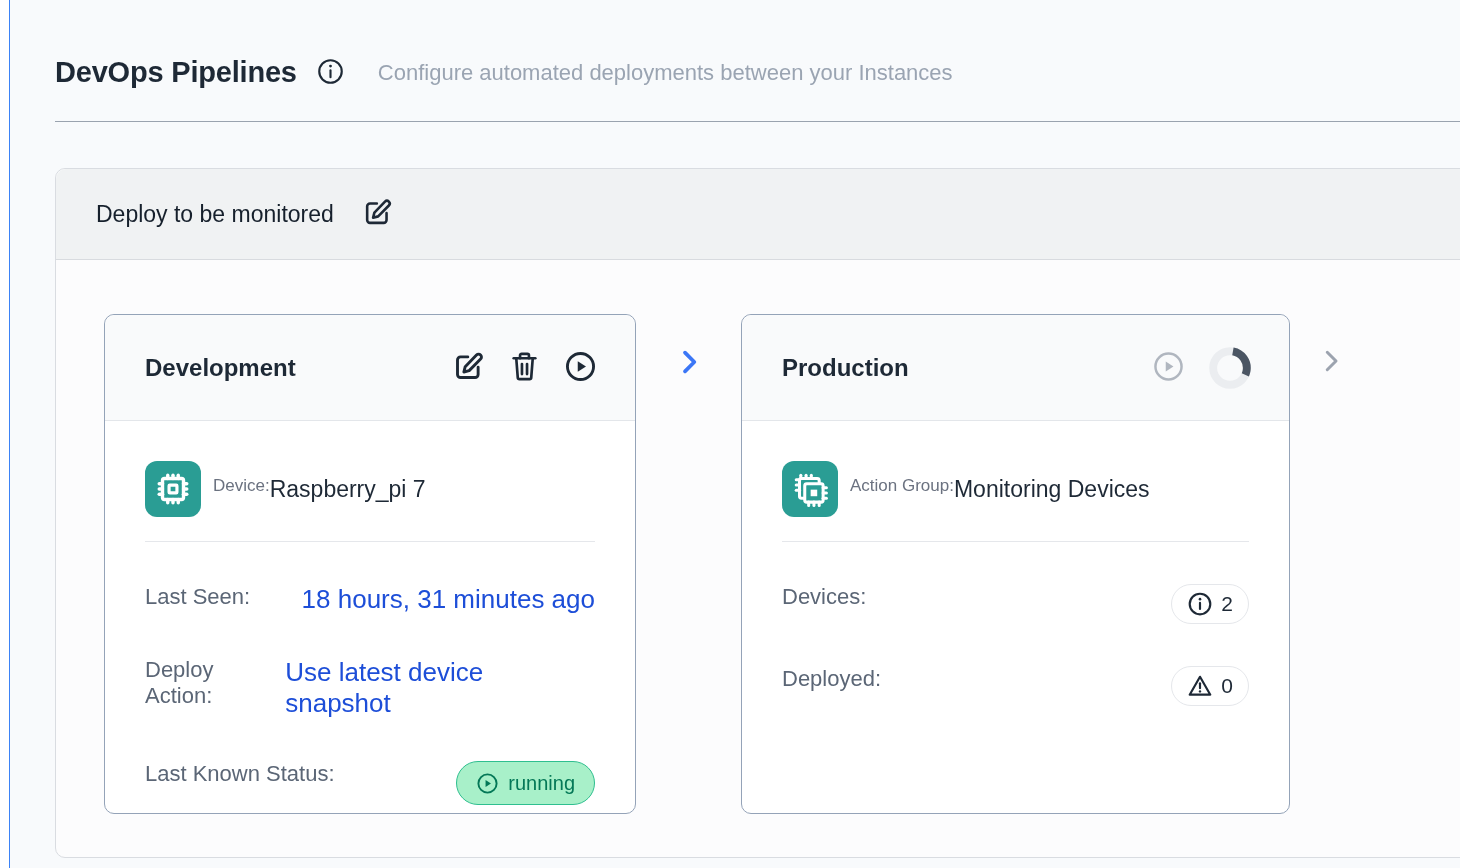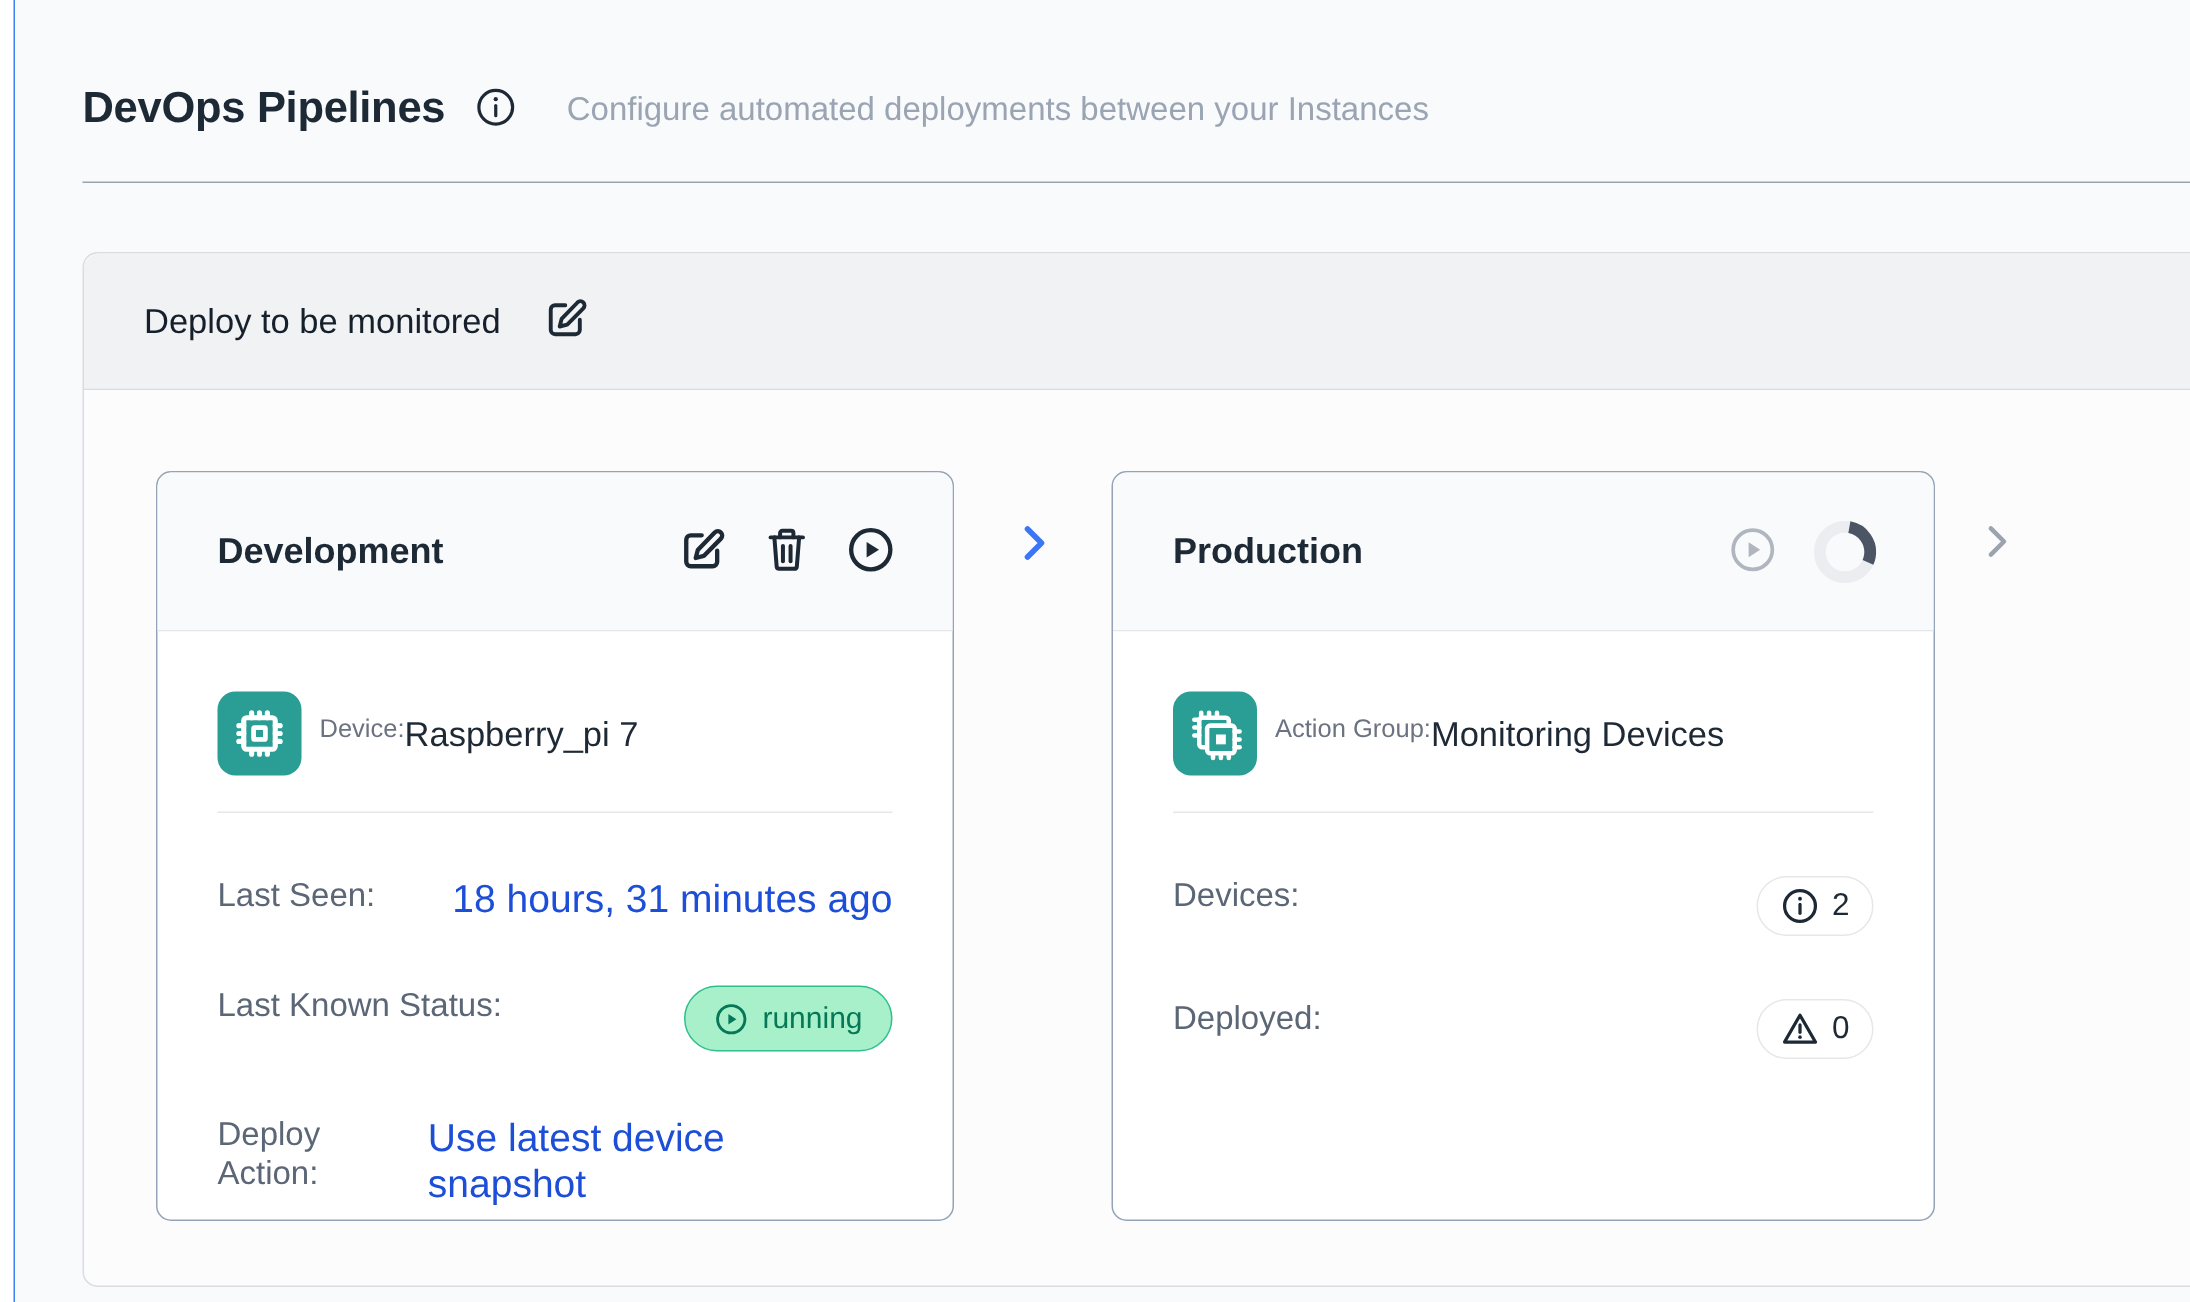--- a/index.html
+++ b/index.html
@@ -222,35 +222,35 @@
             </div>
           </div>
           <div class="divider"></div>
 
           <div class="kv-row">
             <span class="kv-label">Last Seen:</span>
             <span class="kv-value">18 hours, 31 minutes ago</span>
           </div>
 
           <div class="kv-row">
+            <span class="kv-label">Deploy Action:</span>
+            <span class="kv-value">Use latest device snapshot</span>
+          </div>
+
+          <div class="kv-row">
             <span class="kv-label">Last Known Status:</span>
             <span class="badge-running">
               <span style="display:inline-flex;">
                 <svg width="23" height="23" viewBox="0 0 24 24" fill="none" stroke="#047857" stroke-width="2">
                   <circle cx="12" cy="12" r="9.5"></circle>
                   <path d="M10 8.4l5.6 3.6-5.6 3.6z" fill="#047857" stroke="none"></path>
                 </svg>
               </span>
               <span>running</span>
             </span>
-          </div>
-
-          <div class="kv-row">
-            <span class="kv-label">Deploy Action:</span>
-            <span class="kv-value">Use latest device snapshot</span>
           </div>
         </div>
       </div>
 
       <div class="connector">
         <span>
           <svg width="32" height="32" viewBox="0 0 24 24" fill="none" stroke="#3b76f6" stroke-width="2.8" stroke-linecap="round" stroke-linejoin="round">
             <polyline points="9 5 16 12 9 19"></polyline>
           </svg>
         </span>

